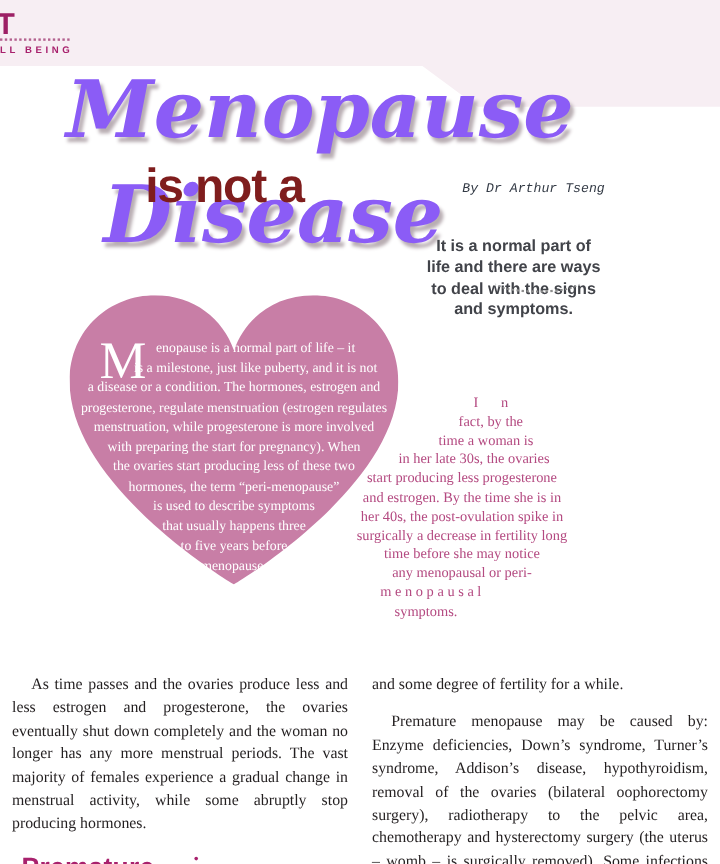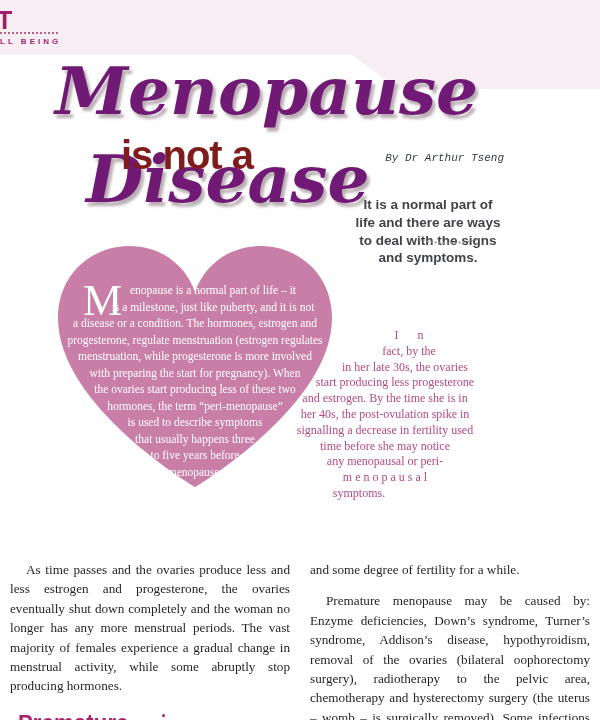--- a/index.html
+++ b/index.html
@@ -7,21 +7,21 @@
   .page{position:relative;width:600px;height:720px;background:#f7eef3;overflow:hidden;}
   .white-area{position:absolute;inset:0;background:#ffffff;
     clip-path:polygon(0 55px,352px 55px,398px 89px,600px 89px,600px 720px,0 720px);}
   
   .section-tag{position:absolute;left:0;top:9px;z-index:5;}
   .tag-letter{display:block;margin-left:-3px;font-size:25px;font-weight:bold;color:#9d2065;line-height:22px;}
   .tag-rule{width:58px;border-top:2px dotted #b3628f;margin:1px 0 3px 0;}
   .tag-label{display:block;font-size:8px;font-weight:bold;letter-spacing:3px;color:#a8216d;}
   
   .title-script{position:absolute;font-family:"DejaVu Serif",serif;font-style:italic;font-weight:bold;
-    color:#701a75;font-size:66px;line-height:1;z-index:2;text-shadow:3px 4px 3px #b9aeb3;}
+    color:#8b5cf6;font-size:66px;line-height:1;z-index:2;text-shadow:3px 4px 3px #b9aeb3;}
   .title-script.top{left:55px;top:58px;}
   .title-script.bottom{left:86px;top:146px;}
   .title-black{position:absolute;left:121px;top:135px;z-index:3;font-size:40px;font-weight:bold;
     color:#7f1d1d;letter-spacing:-1px;line-height:1;}
   
   .byline{position:absolute;left:352px;top:152px;width:152px;text-align:right;z-index:3;
     font-family:Liberation Mono, monospace;font-style:italic;font-size:11px;color:#333a45;}
   .standfirst{position:absolute;left:352px;top:172px;width:152px;text-align:center;z-index:3;
     font-size:13.5px;font-weight:bold;line-height:1.32;color:#414349;margin-top:24px;}
   .squiggle{position:absolute;left:412px;top:226px;width:72px;height:16px;z-index:3;
@@ -99,25 +99,26 @@
           <div>that usually happens three</div>
           <div>to five years before</div>
           <div>menopause.</div>
         </div>
     </div>
   </div>
 
   <div class="wrap-text">
       <div>I n</div>
       <div>fact, by the</div>
+      <div>time a woman is</div>
       <div>in her late 30s, the ovaries</div>
       <div>start producing less progesterone</div>
       <div>and estrogen. By the time she is in</div>
       <div>her 40s, the post-ovulation spike in</div>
-      <div>signalling a decrease in fertility used</div>
+      <div>surgically a decrease in fertility long</div>
       <div>time before she may notice</div>
       <div>any menopausal or peri-</div>
       <div>m e n o p a u s a l</div>
       <div>symptoms.</div>
     </div>
 
   <div class="columns">
     <div class="col">
       <p class="indent">As time passes and the ovaries produce less and less estrogen and progesterone, the ovaries eventually shut down completely and the woman no longer has any more menstrual periods. The vast majority of females experience a gradual change in menstrual activity, while some abruptly stop producing hormones.</p>
       <div class="section-heading">

